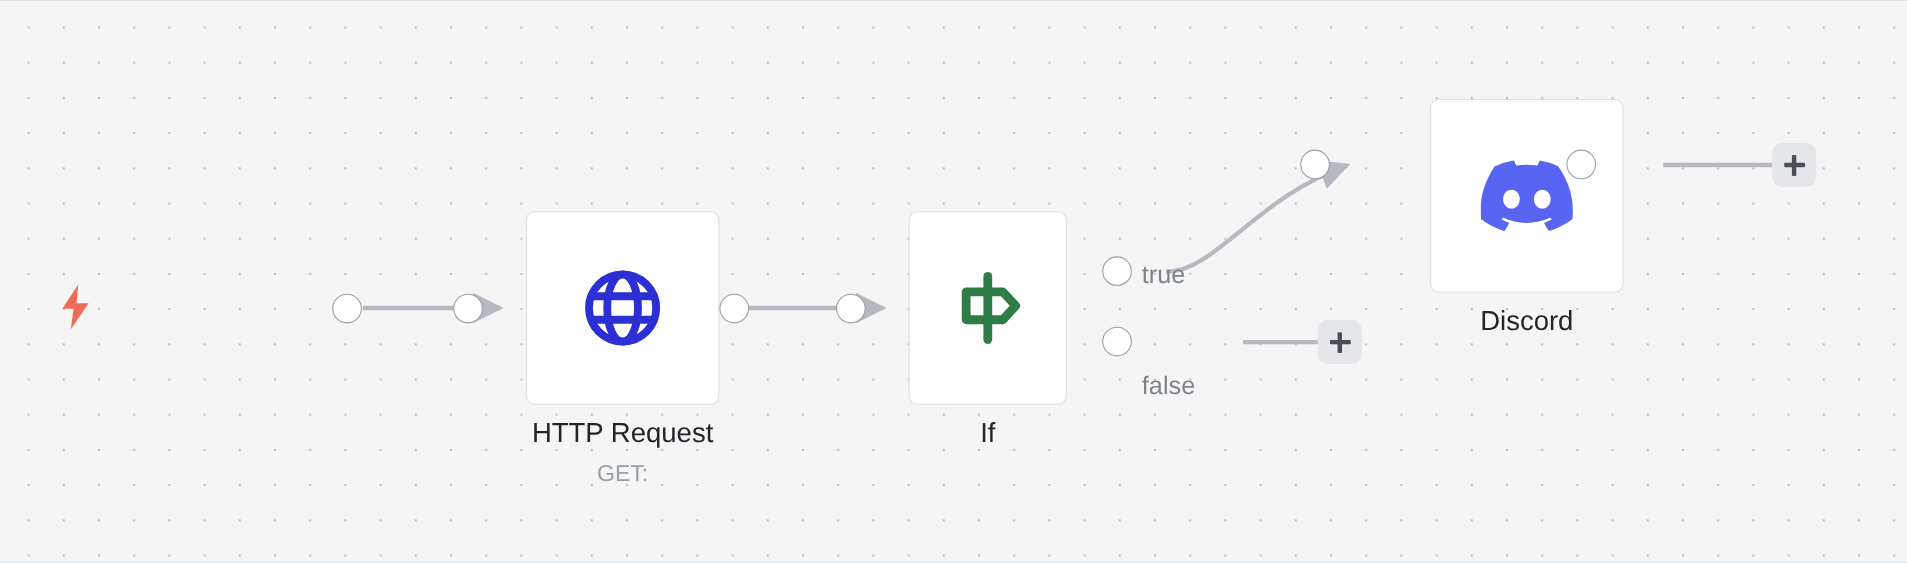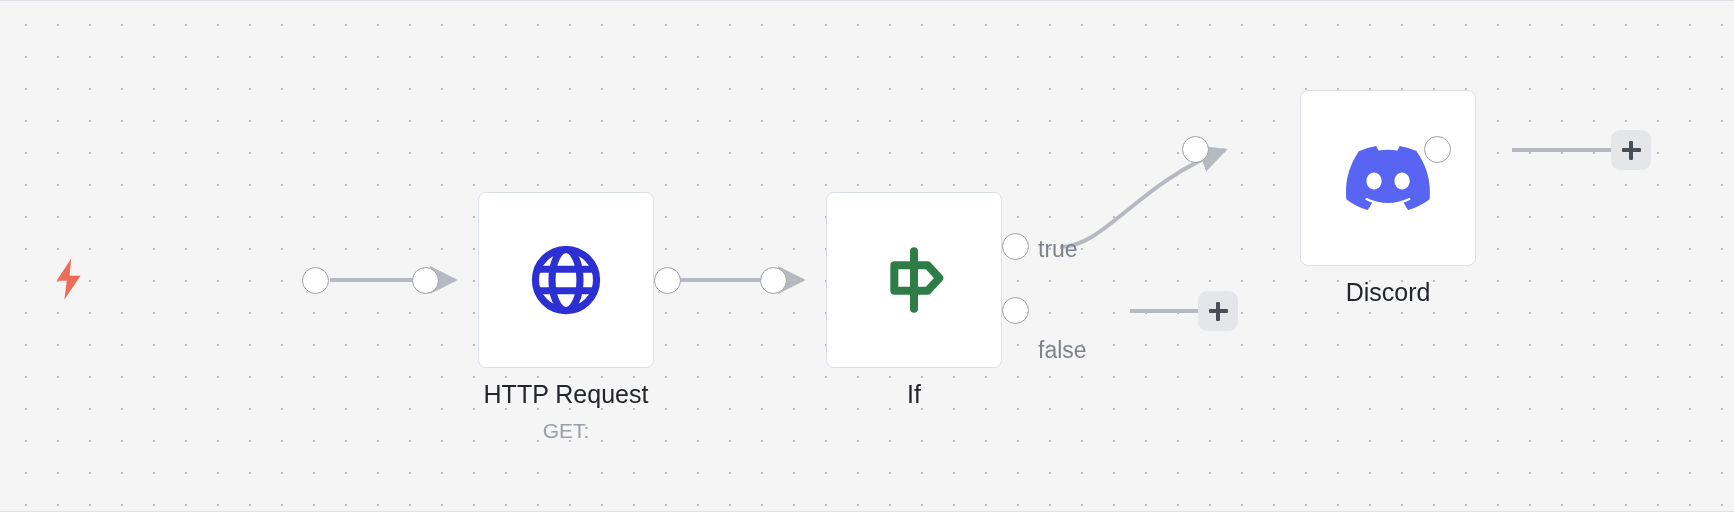--- a/index.html
+++ b/index.html
@@ -169,21 +169,21 @@
         <path d="M2.8 8.7 H21.2 M2.8 15.3 H21.2" stroke="#2c2fd1" stroke-width="2.2"></path>
       </svg>
     </span>
     <span class="node-label">HTTP Request</span>
     <span class="node-sublabel">GET:</span>
   </div>
 
   <div class="port" style="left:412px; top:266px;"></div>
   <div class="port" style="left:654px; top:266px;"></div>
 
-  <div class="node" style="left:826px; top:191px; width:176px; height:176px;">
+  <div class="node" style="left:826px; top:191px; width:144px; height:176px;">
     <span class="icon">
       <svg width="80" height="80" viewBox="0 0 24 24" fill="none">
         <path d="M12 3.4 V20.6" stroke="#2f7d46" stroke-width="2.4" stroke-linecap="round"></path>
         <path d="M6.1 7.6 H16.1 L19.6 11.4 L16.1 15.2 H6.1 Z" stroke="#2f7d46" stroke-width="2.4" stroke-linejoin="round" fill="none"></path>
       </svg>
     </span>
     <span class="node-label">If</span>
   </div>
 
   <div class="port" style="left:760px; top:266px;"></div>

